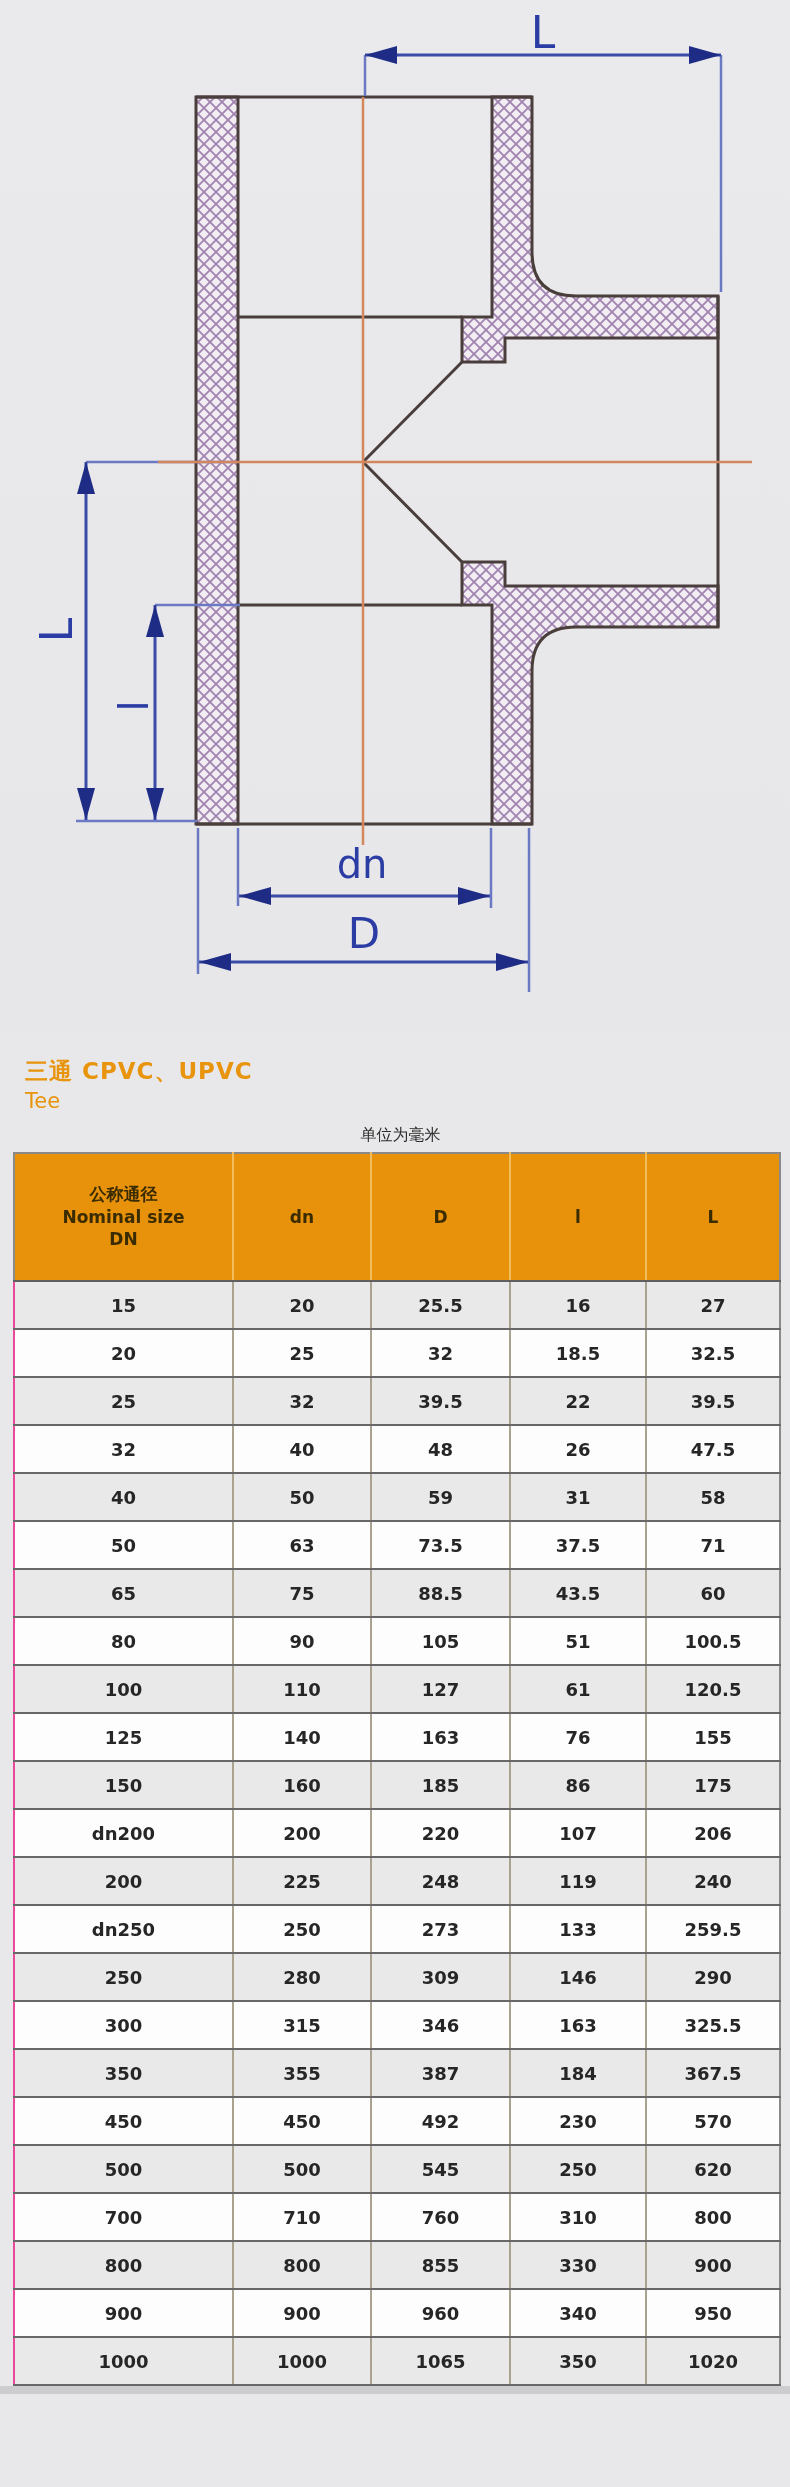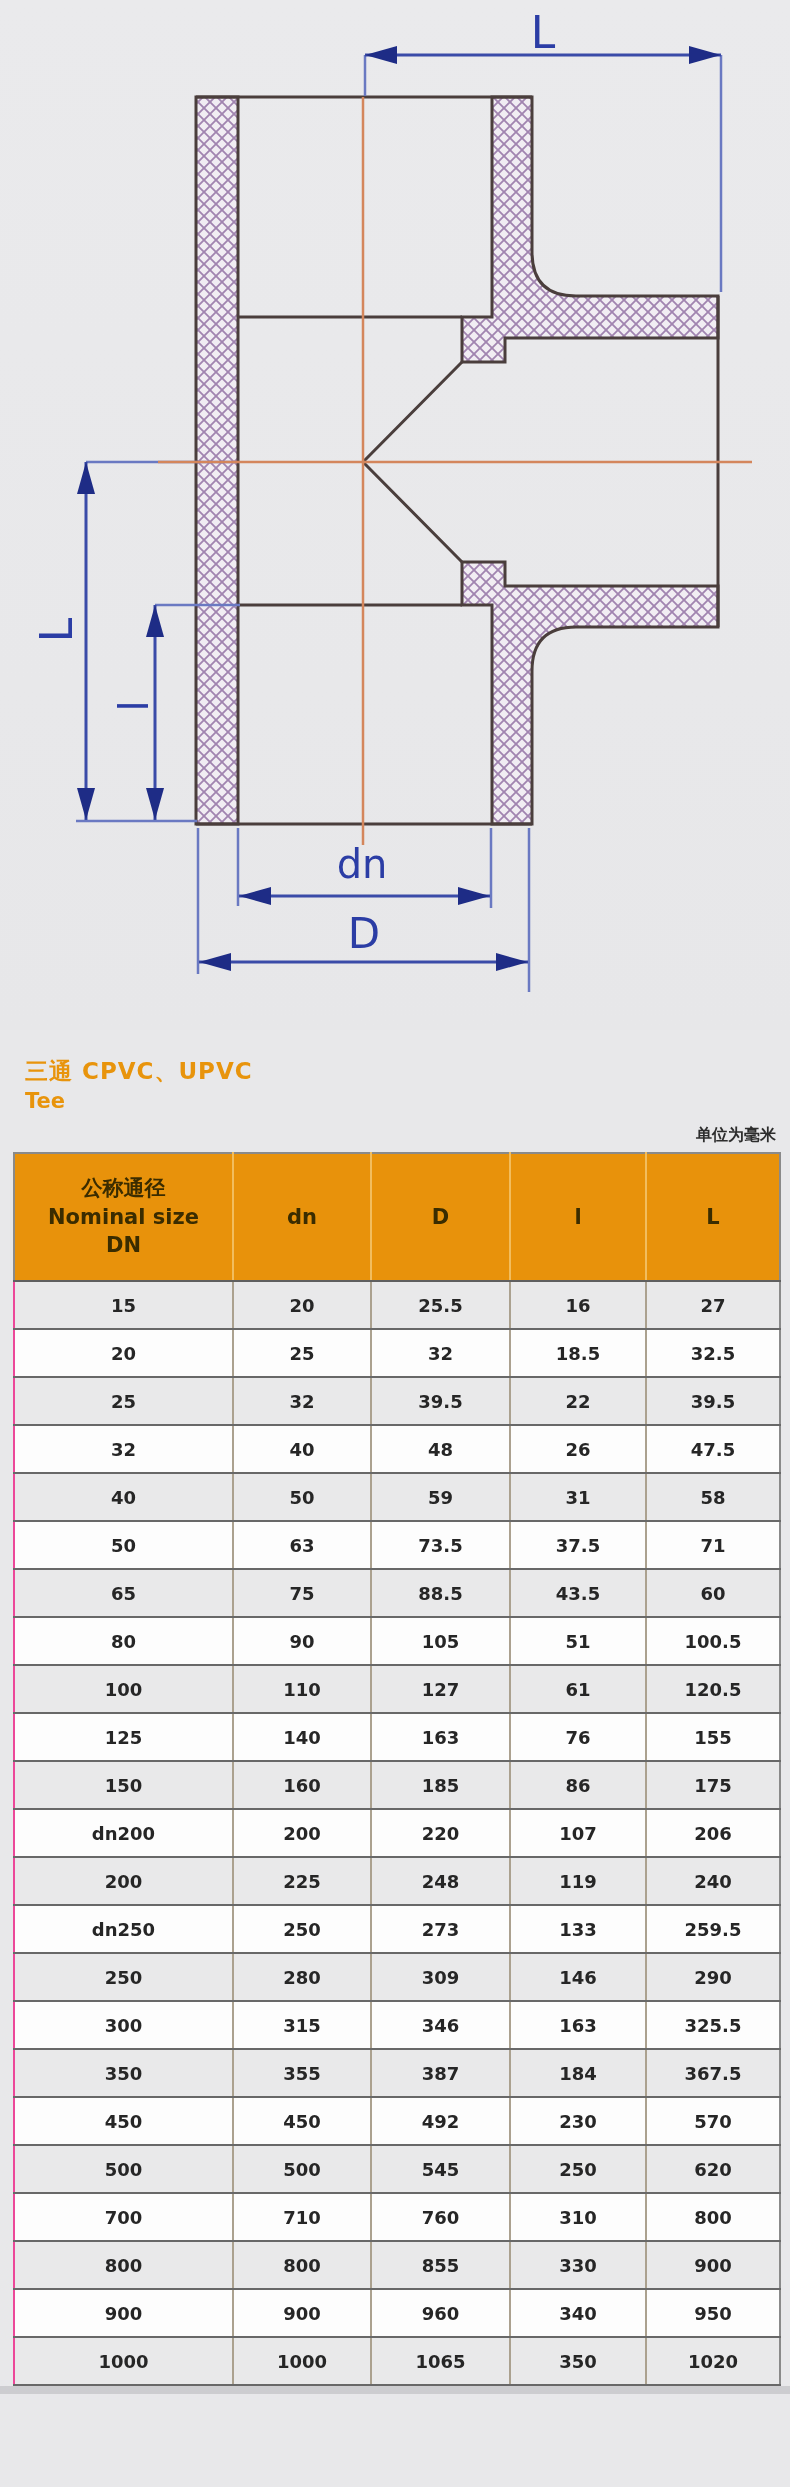--- a/index.html
+++ b/index.html
@@ -12,34 +12,34 @@
   .page{width:790px;}
 
   
   .drawing-wrap{width:790px;height:1030px;background:linear-gradient(180deg,#eaeaec 0%,#e7e7e9 100%);}
   svg{display:block;}
 
   
   .title-block{padding:26px 12px 0 25px;}
   .title-line{font-size:23px;font-weight:bold;color:#e8940c;letter-spacing:1px;}
   .title-line .materials{text-decoration-thickness:2px;text-underline-offset:4px;}
-  .title-en{font-size:21px;font-weight:bold;color:#e8940c;margin-top:2px;}
-  .unit-note{text-align:right;font-size:16px;font-weight:bold;color:#2d2d2d;margin-top:12px;padding-right:2px;}
+  .title-en{font-size:21px;font-weight:normal;color:#e8940c;margin-top:2px;}
+  .unit-note{text-align:center;font-size:16px;font-weight:normal;color:#2d2d2d;margin-top:12px;padding-right:2px;}
 
   
   table{
     border-collapse:collapse;
     margin:6px 11px 0 13px;
     width:766px;
     table-layout:fixed;
   }
   thead th{
     background:#e8920b;
     color:#3a2c00;
-    font-size:21px;
+    font-size:17px;
     font-weight:bold;
     height:126px;
     vertical-align:middle;
     text-align:center;
     border-right:2px solid #f2bd5e;
     border-top:2px solid #8a8a8a;
     border-bottom:2px solid #5f5f5f;
     line-height:1.35;
     padding:0;
   }

